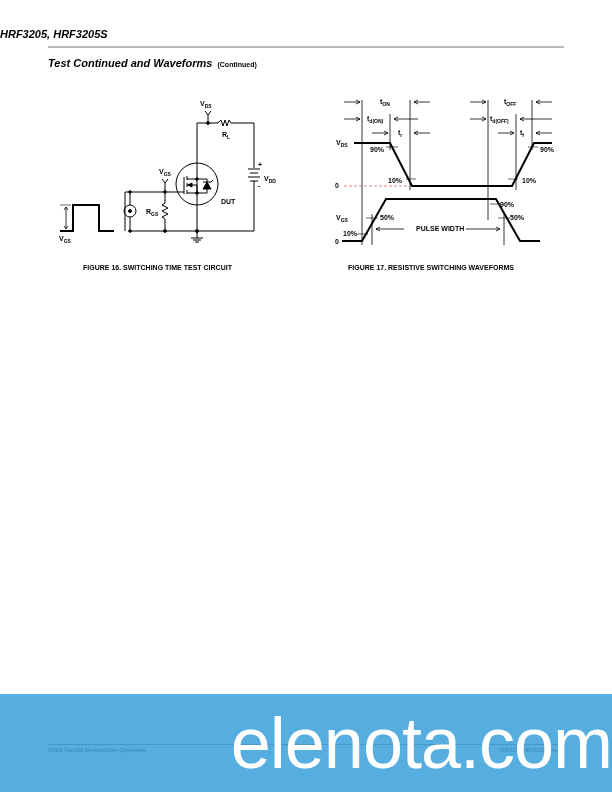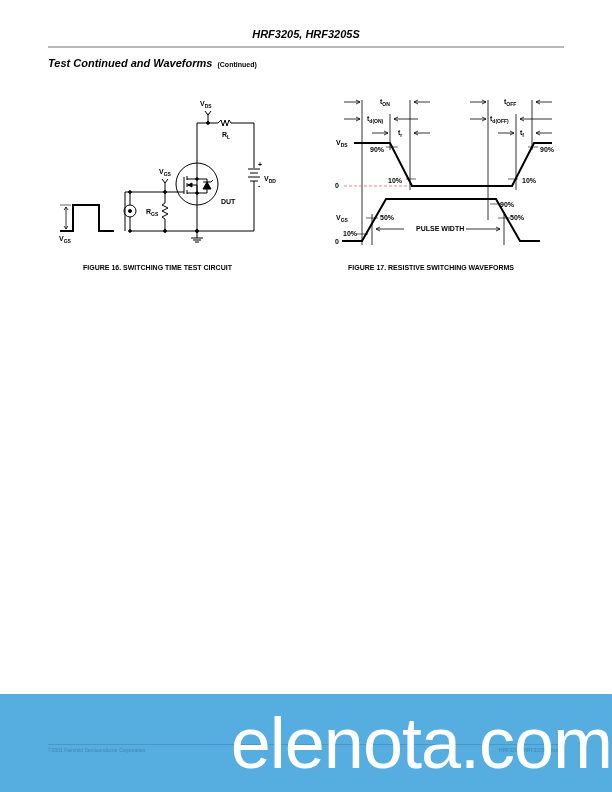--- a/index.html
+++ b/index.html
@@ -1,21 +1,21 @@
 <!DOCTYPE html>
 <html><head>
   <meta charset="utf-8">
   <style>
     html, body { margin: 0; padding: 0; }
     body {
       width: 612px; height: 792px; position: relative; overflow: hidden;
       background: #ffffff; font-family: "Liberation Sans", sans-serif; color: #000;
     }
     .header-title {
-      position: absolute; top: 28px; left: 0; width: 612px; text-align: center;
+      position: absolute; top: 28px; left: 0; width: 612px; text-align: left;
       font-size: 11px; font-weight: bold; font-style: italic;
     }
     .header-rule {
       position: absolute; top: 46px; left: 48px; width: 516px; height: 2px; background: #b8b8b8;
     }
     .section-title {
       position: absolute; top: 57px; left: 48px; font-size: 11px; font-weight: bold; font-style: italic;
     }
     .section-title .cont { font-size: 7px; font-style: normal; font-weight: bold; margin-left: 2px; }
     svg { position: absolute; }

